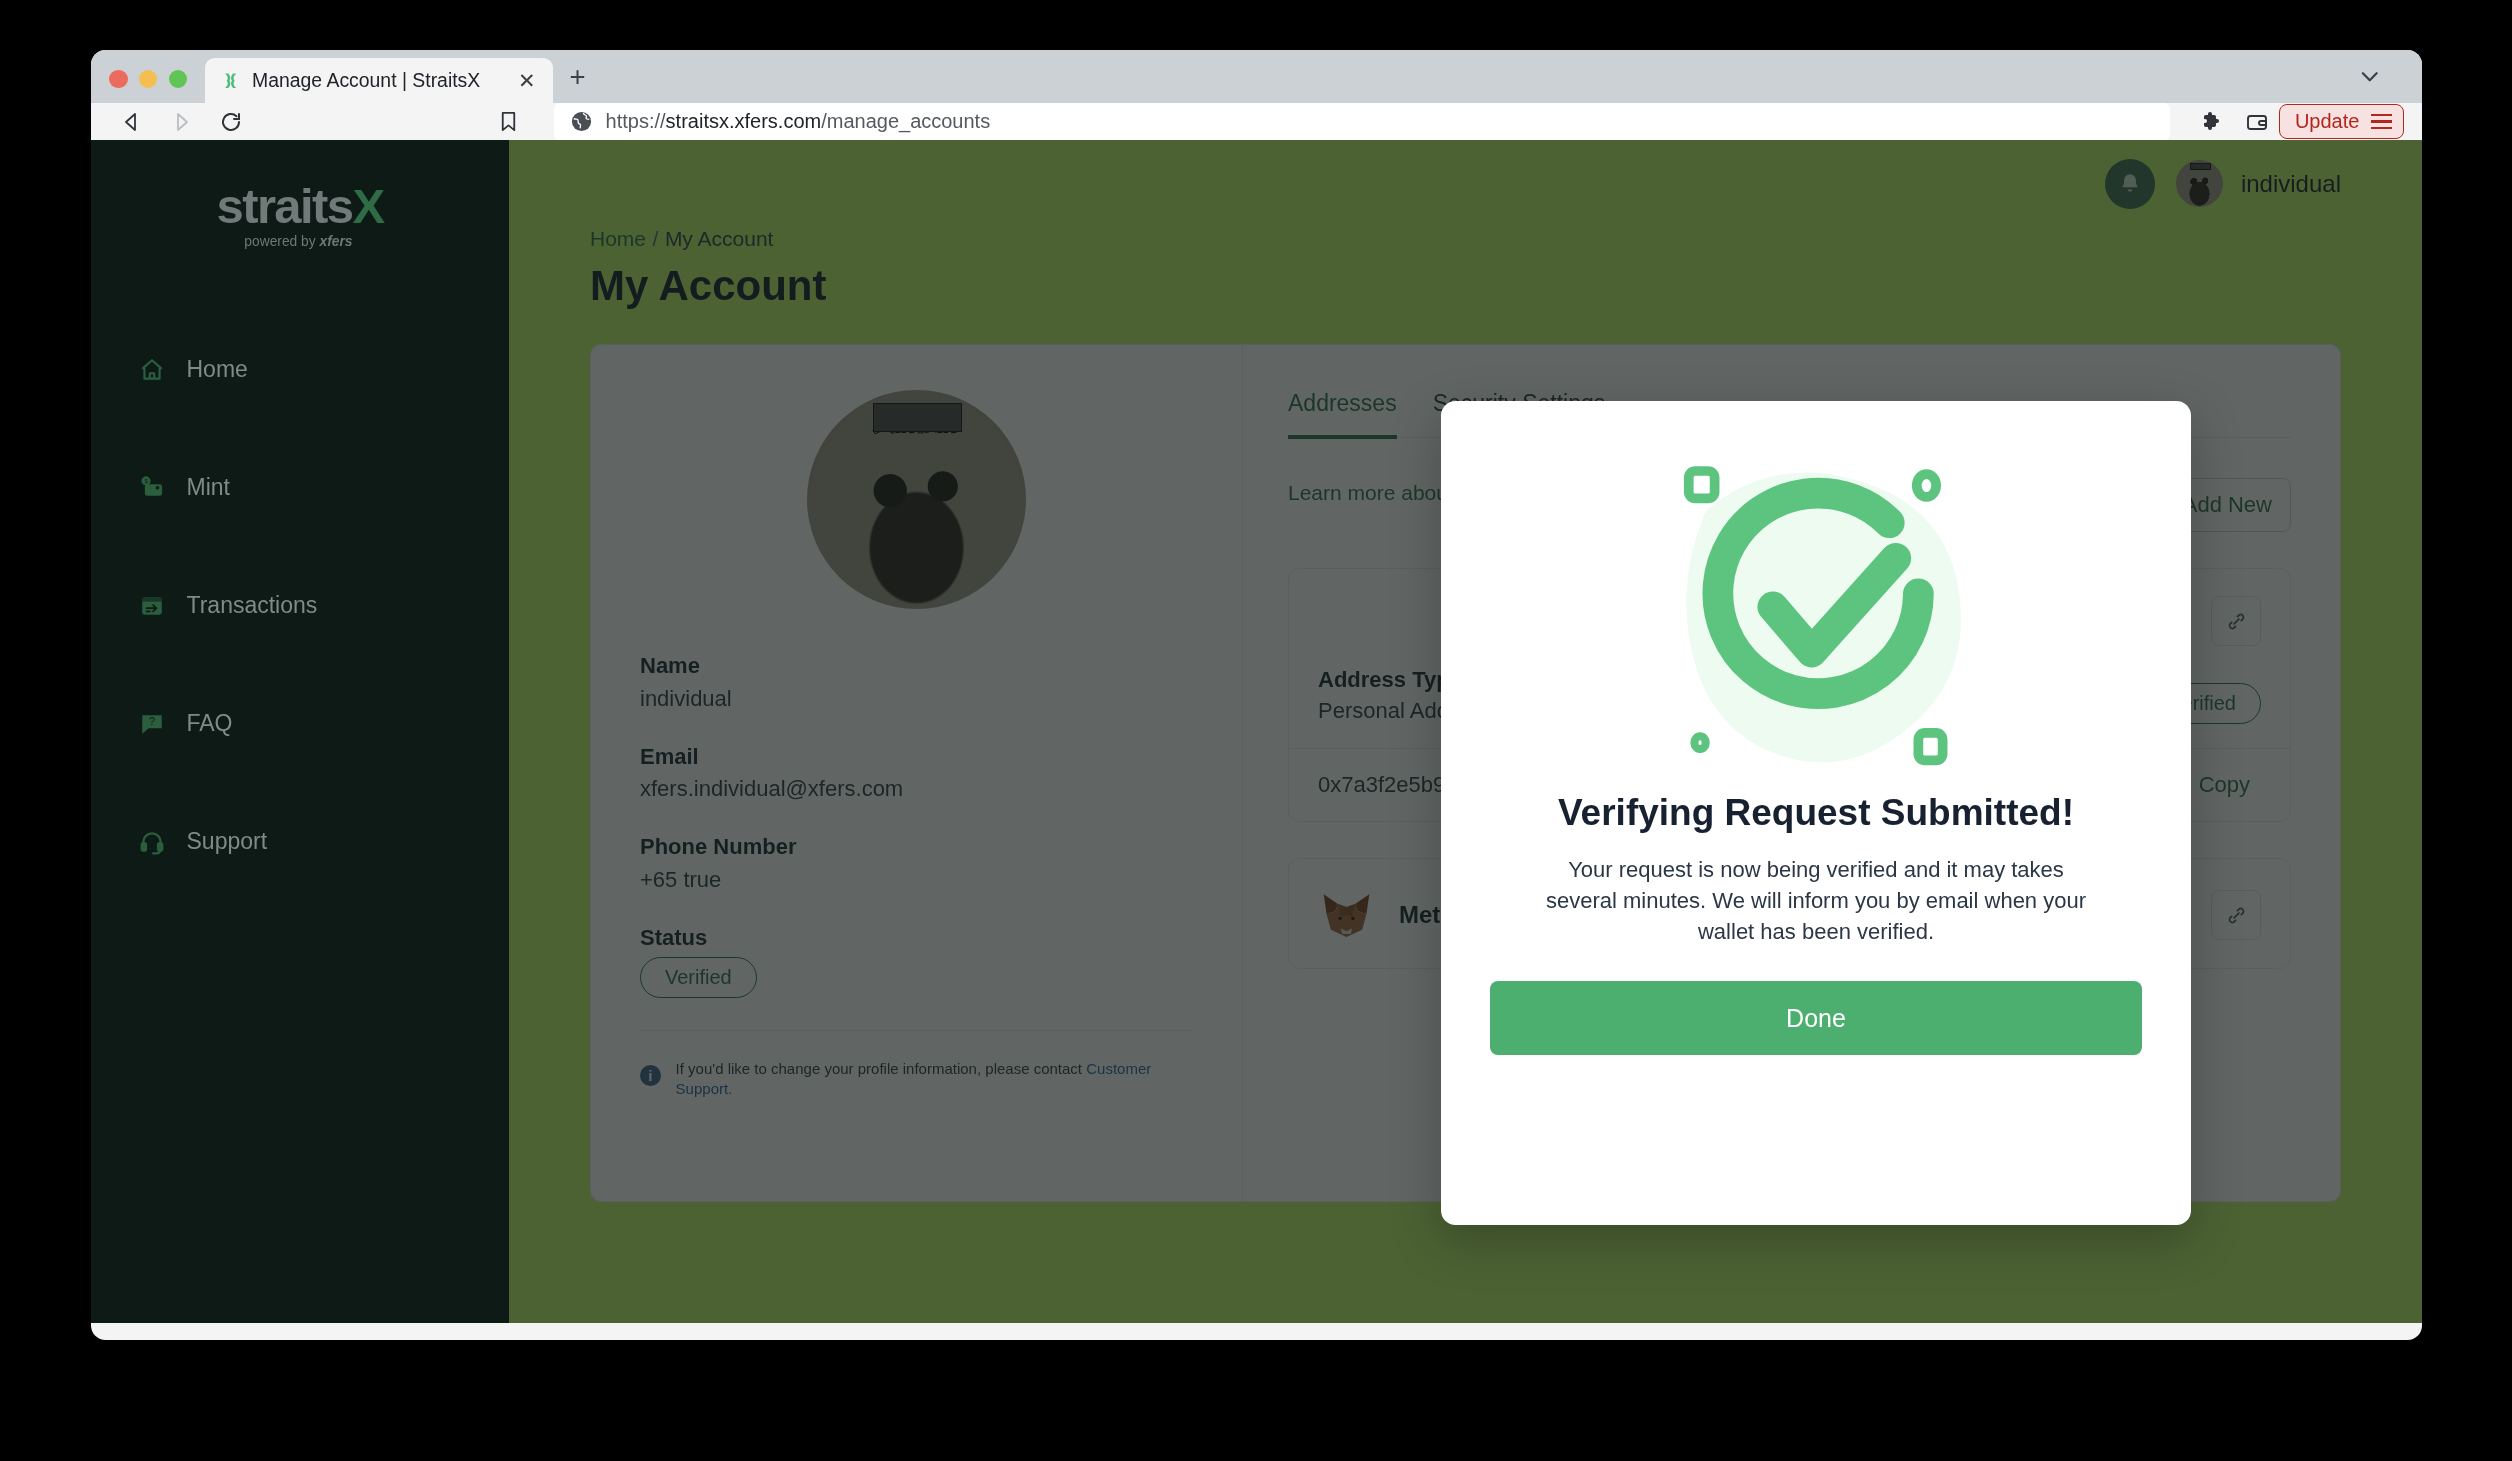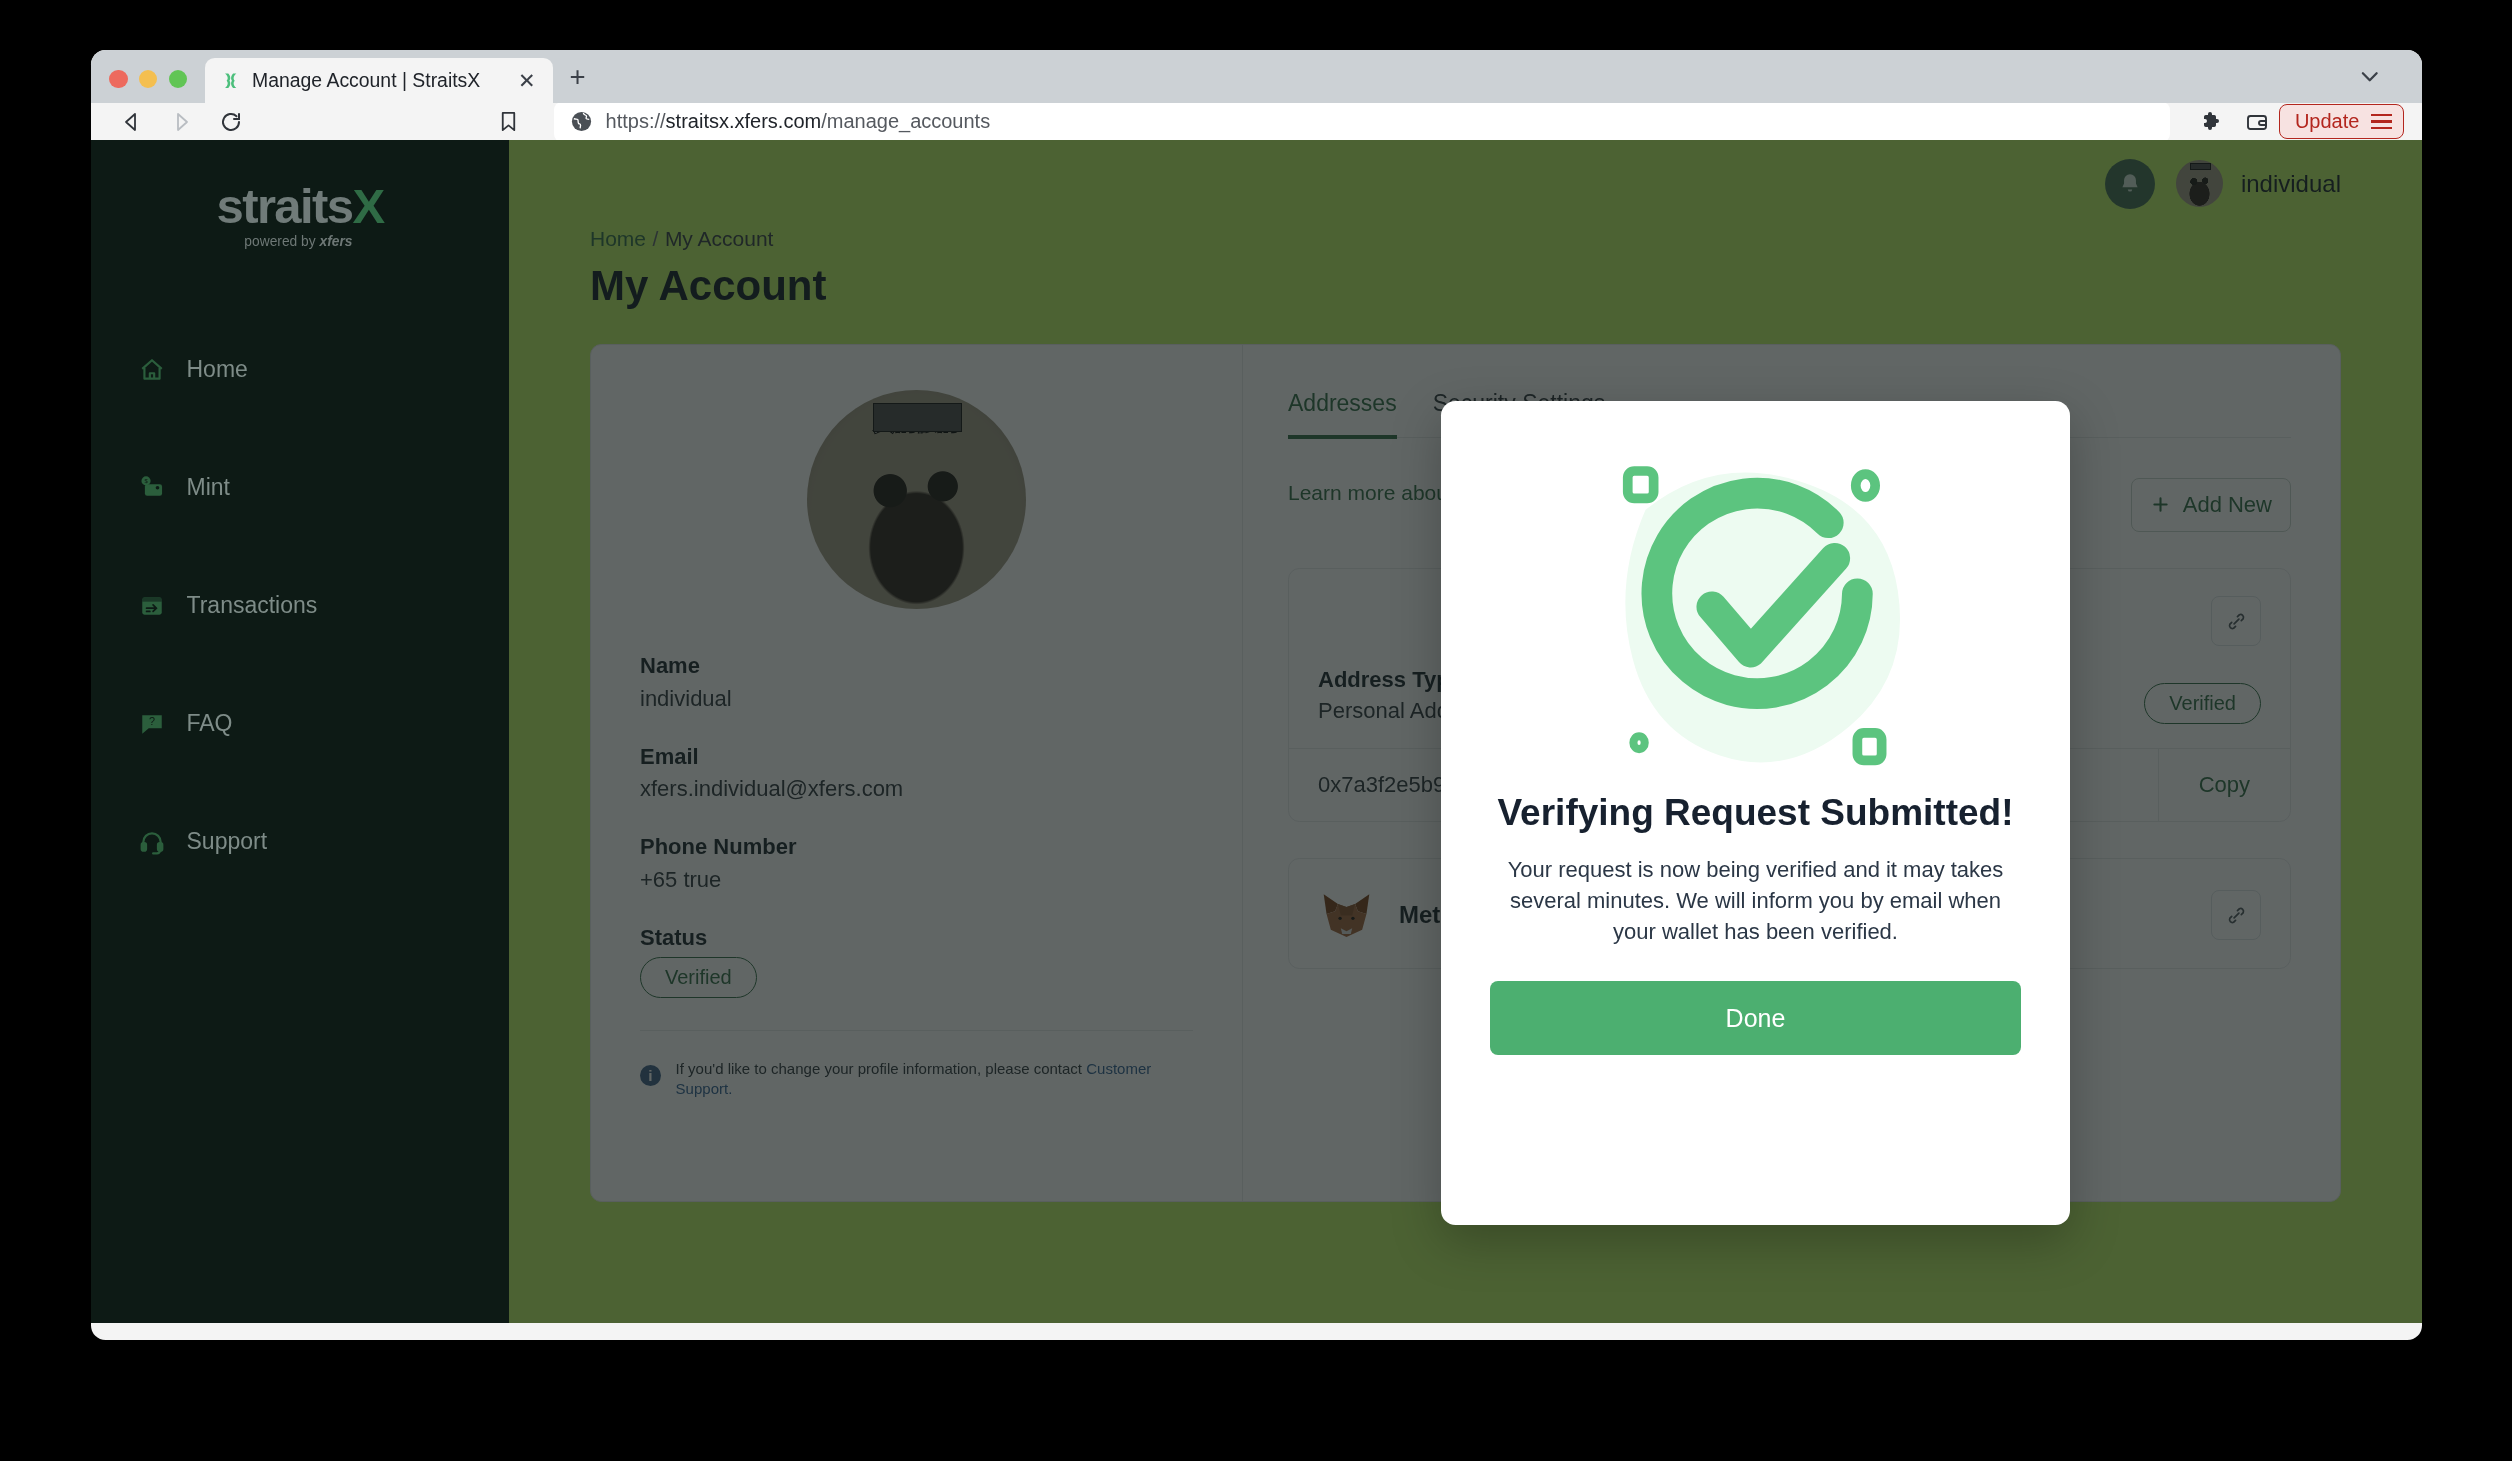--- a/index.html
+++ b/index.html
@@ -285,21 +285,21 @@
 
   
   #overlay {
     position:absolute; left:0; top:0; right:0; bottom:0;
     background: rgba(22, 30, 28, .68);
     z-index: 40;
   }
   #modal {
     position:absolute;
     left: 932px; top: 261px;
-    width: 629px; height: 824px;
+    width: 750px; height: 824px;
     background:#fff;
     border-radius: 14.6px;
     z-index: 50;
     padding: 0 49px;
     display:flex; flex-direction:column; align-items:center;
     box-shadow: 0 16px 49px rgba(0,0,0,.25);
   }
   #modal-illustration { width: 453px; height: 380px; margin-top: 14.6px; flex:0 0 auto; }
   #modal-title {
     font-size: 37px; font-weight:700; color:#17212f;

